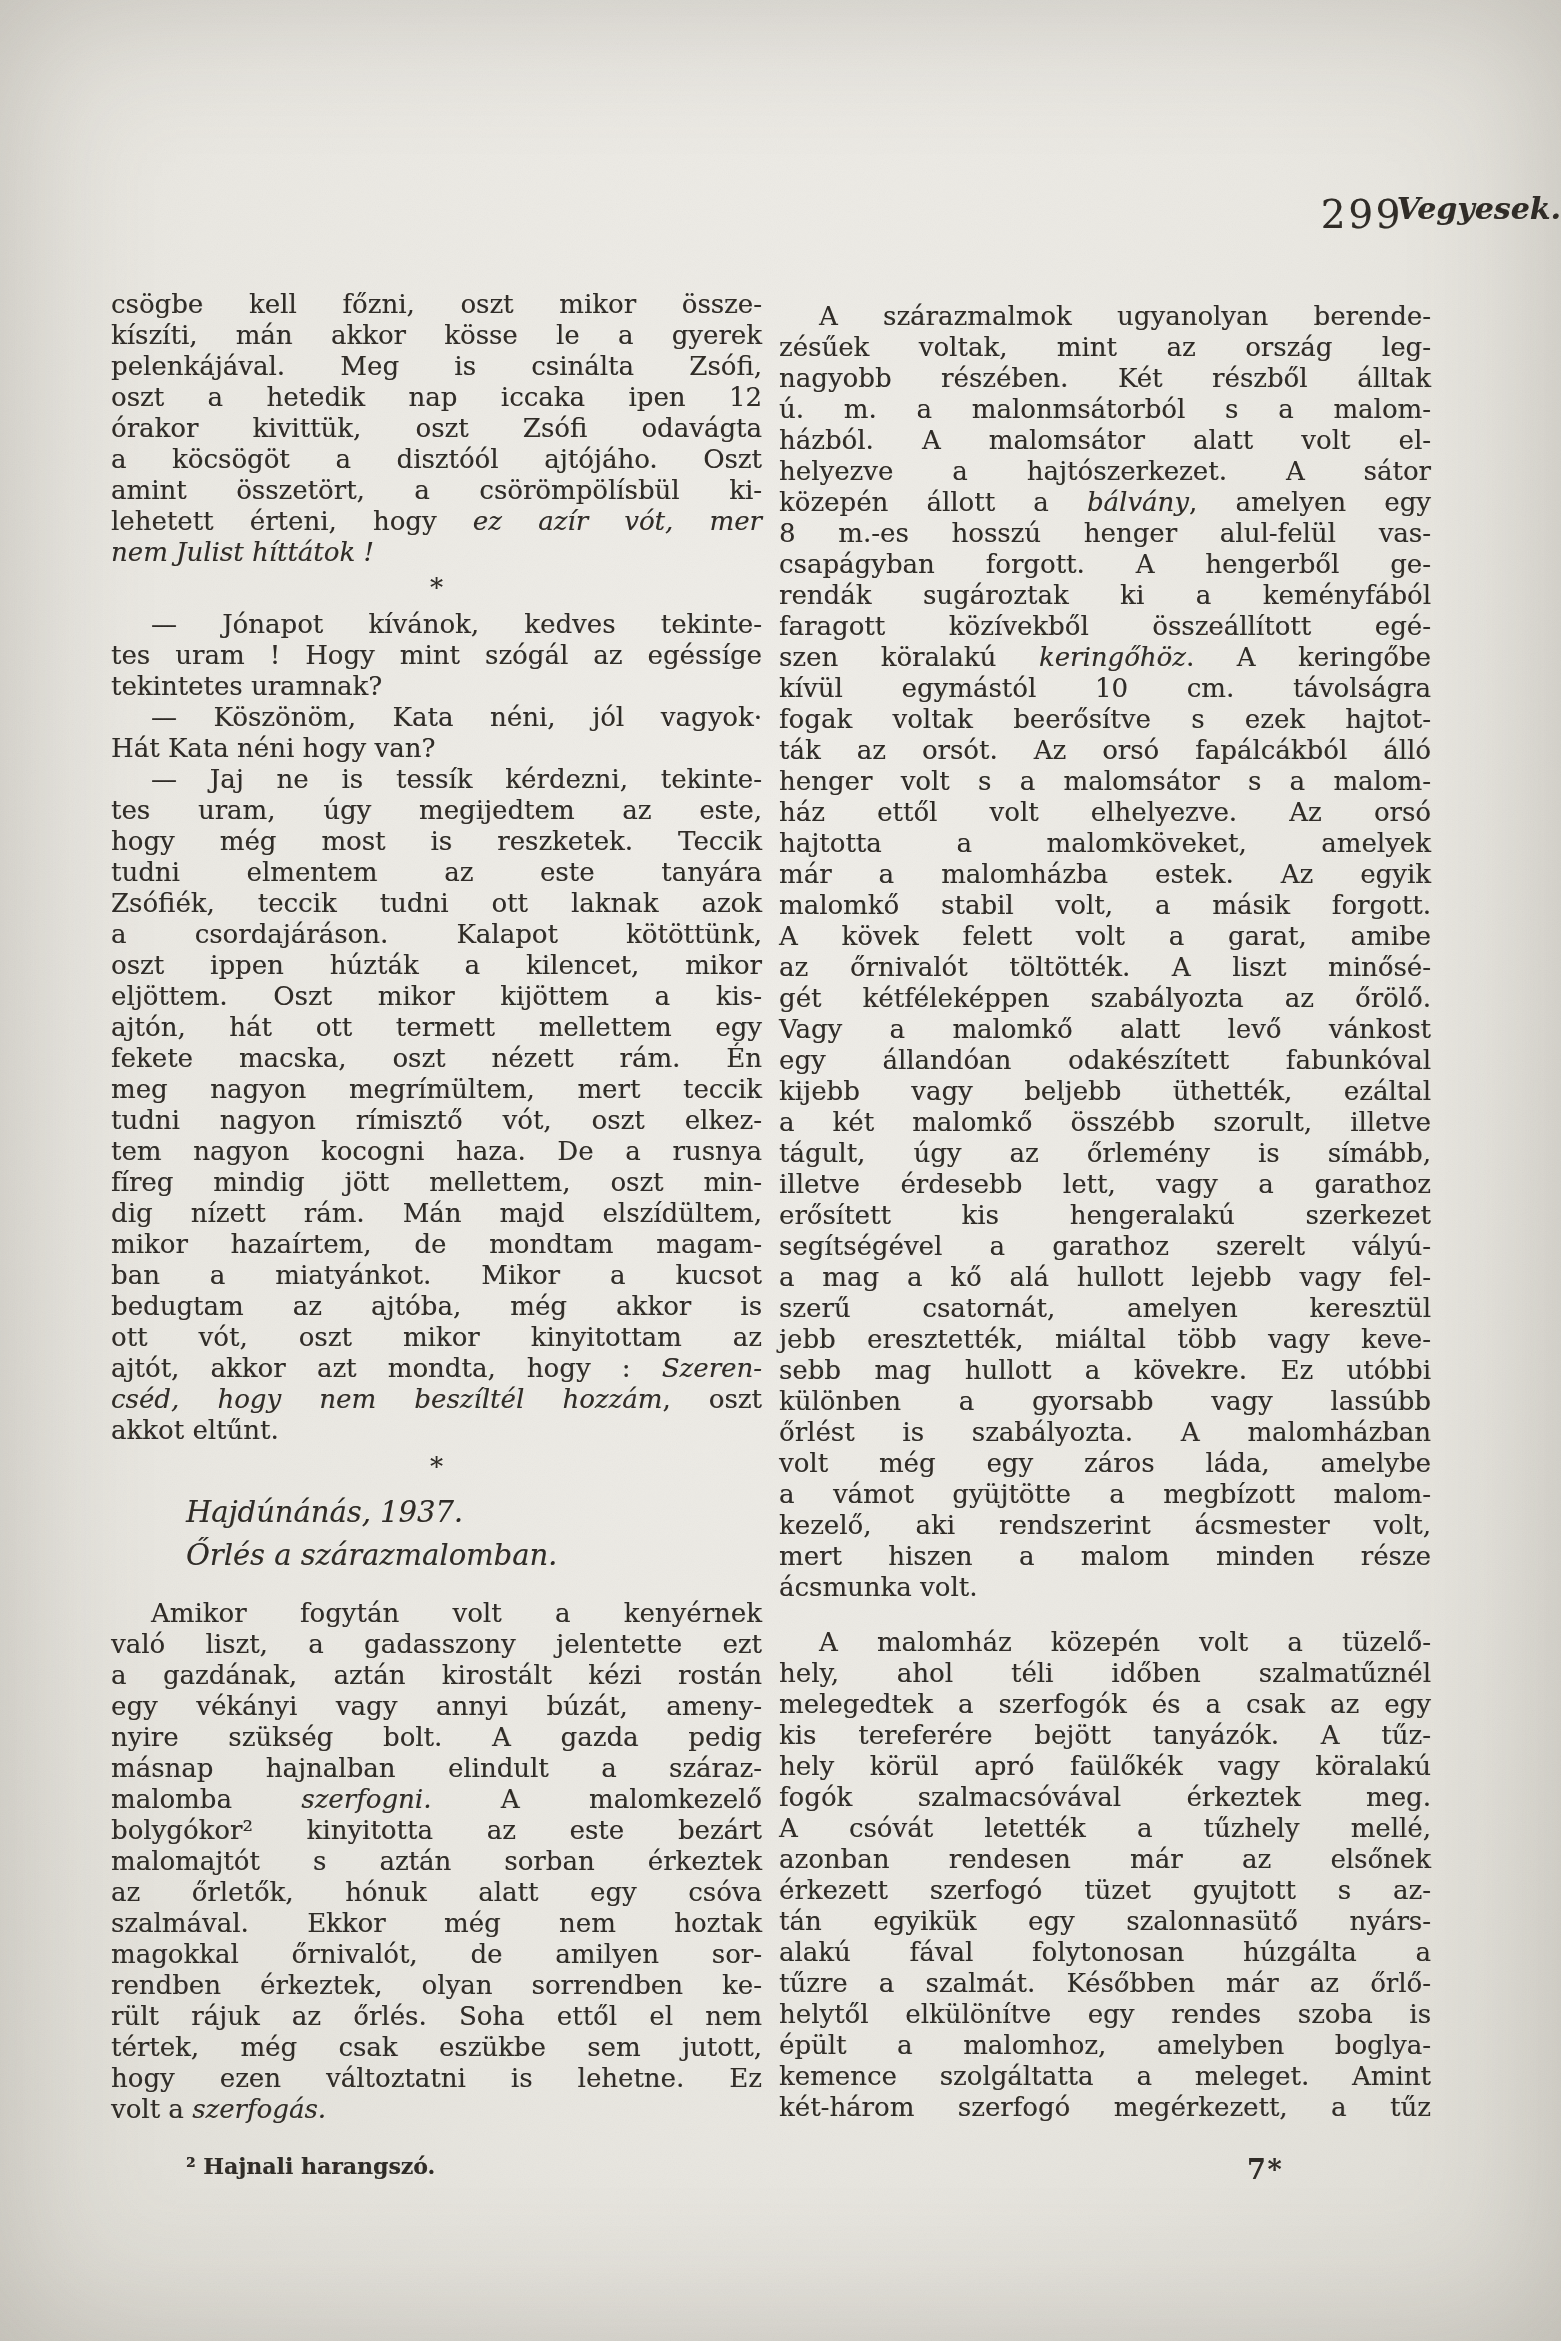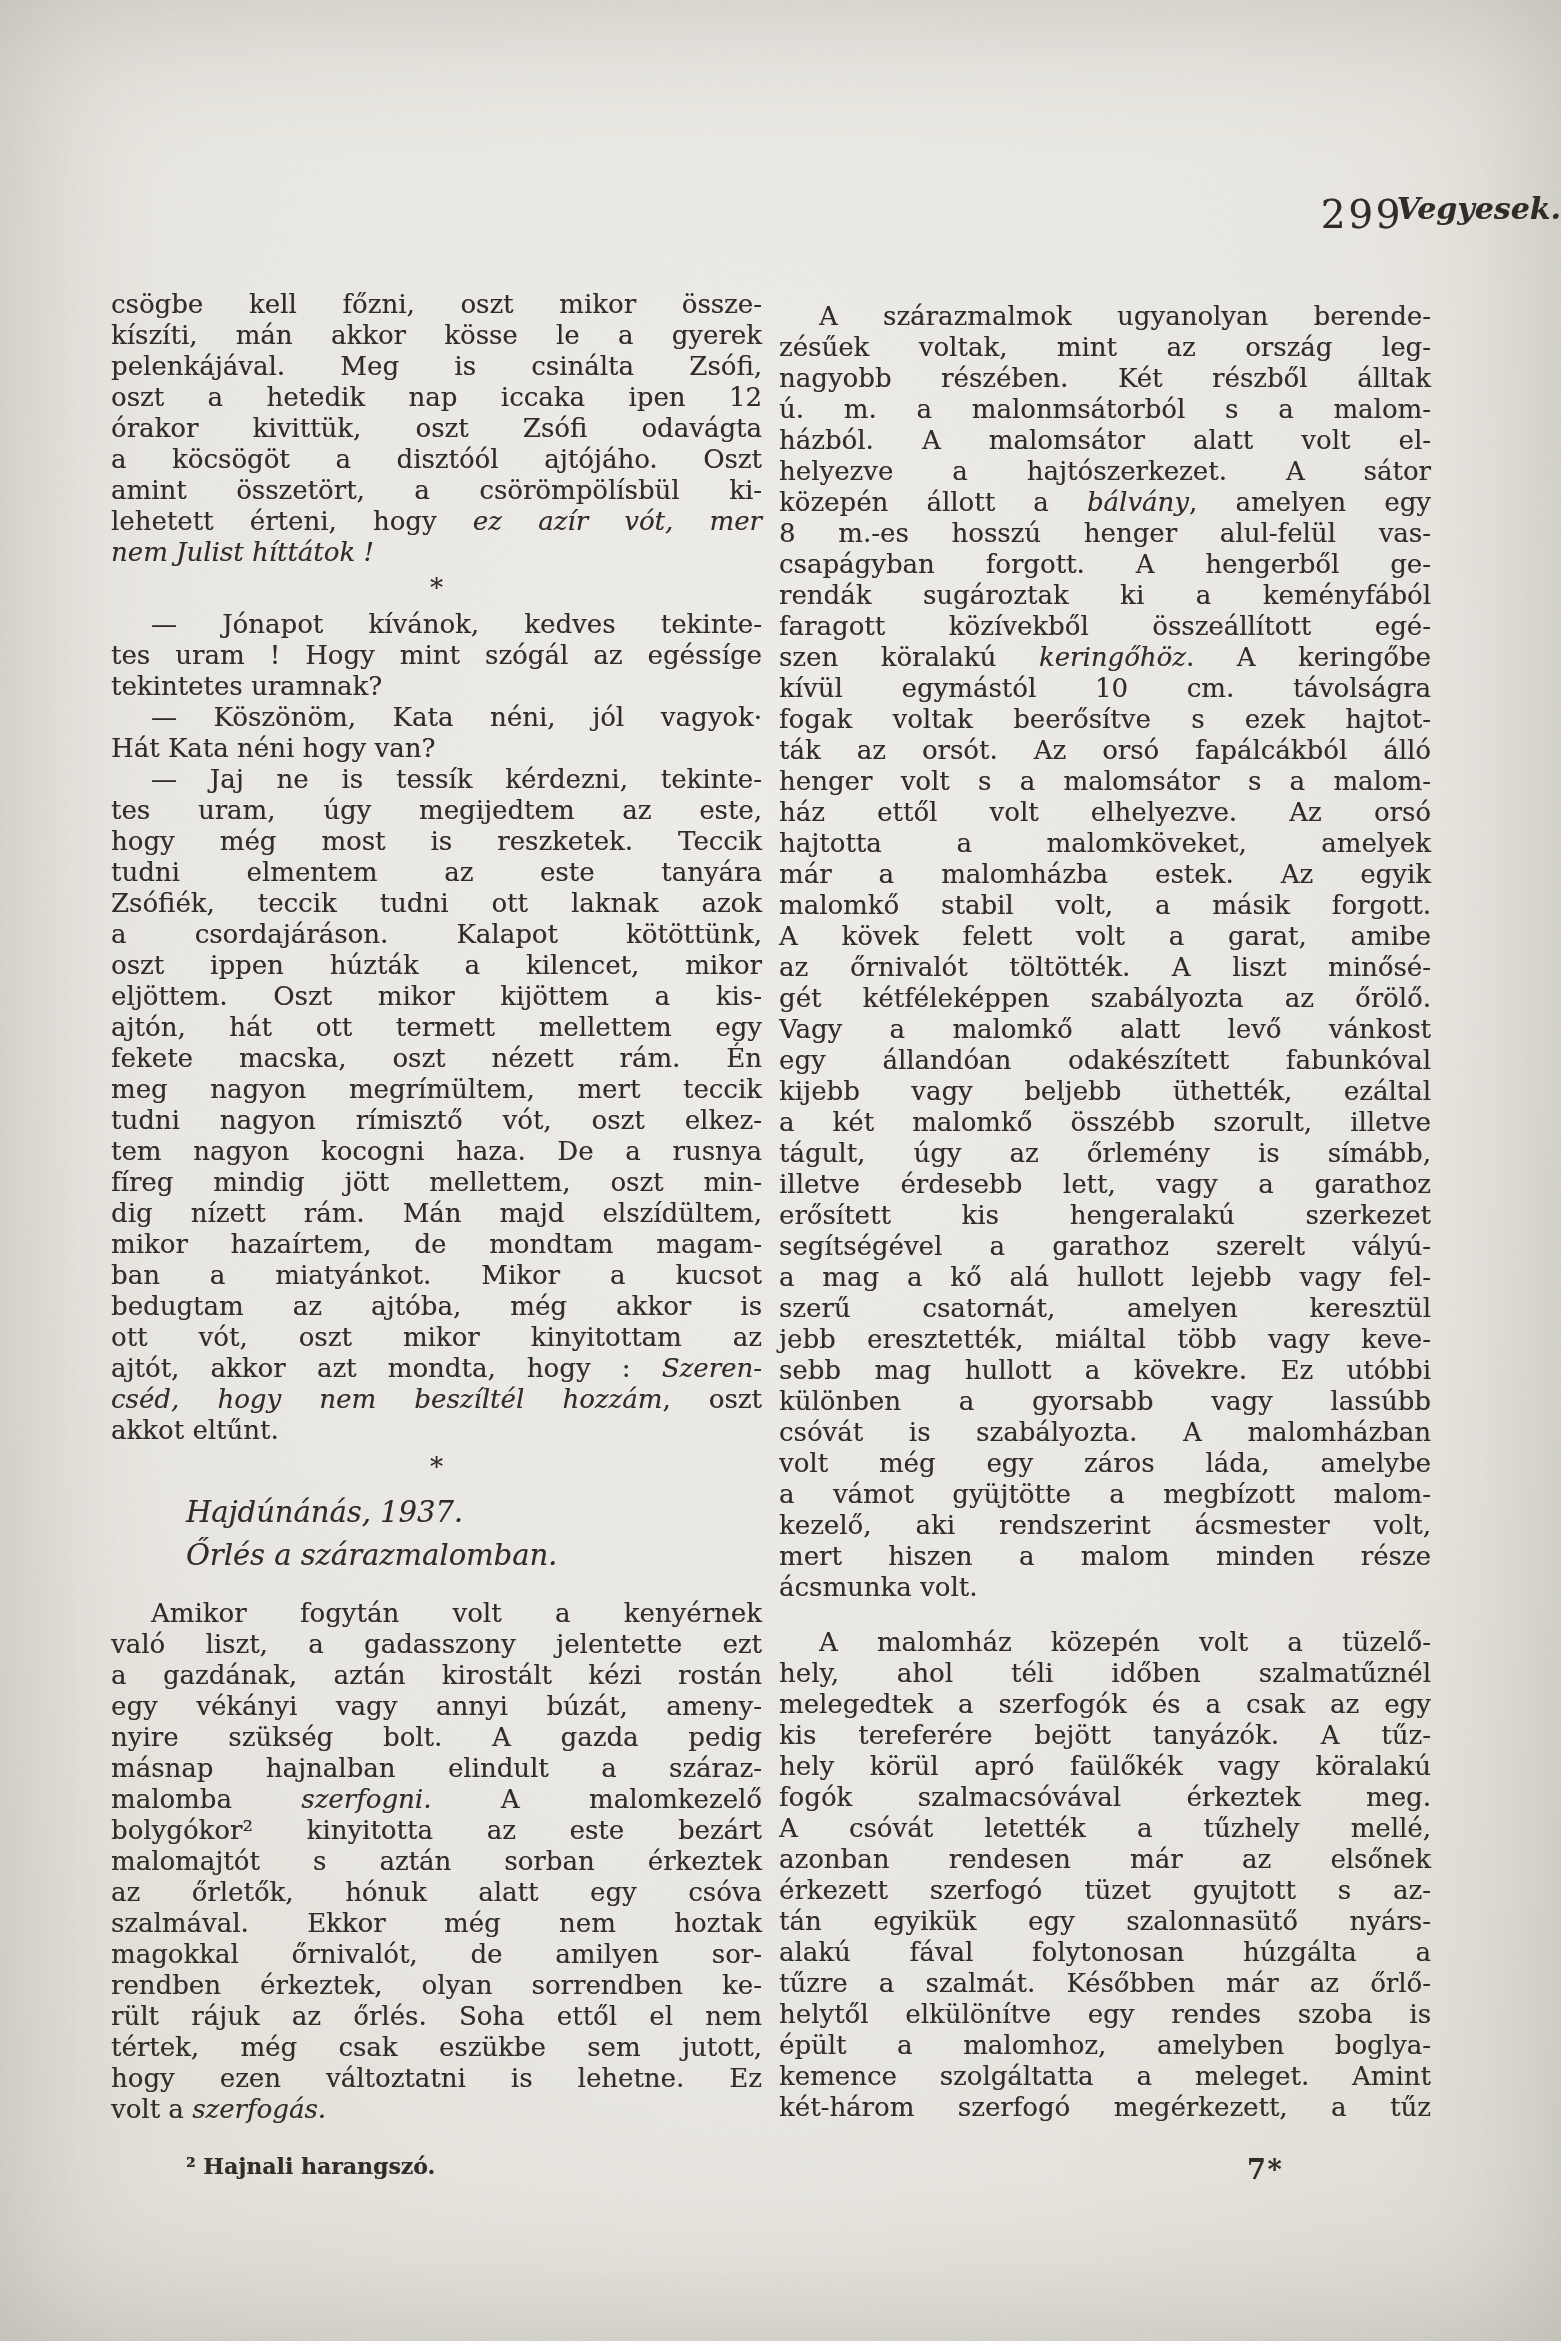--- a/index.html
+++ b/index.html
@@ -134,21 +134,21 @@
         <div class="tline"><span>a két malomkő összébb szorult, illetve</span></div>
         <div class="tline"><span>tágult, úgy az őrlemény is símább,</span></div>
         <div class="tline"><span>illetve érdesebb lett, vagy a garathoz</span></div>
         <div class="tline"><span>erősített kis hengeralakú szerkezet</span></div>
         <div class="tline"><span>segítségével a garathoz szerelt vályú-</span></div>
         <div class="tline"><span>a mag a kő alá hullott lejebb vagy fel-</span></div>
         <div class="tline"><span>szerű csatornát, amelyen keresztül</span></div>
         <div class="tline"><span>jebb eresztették, miáltal több vagy keve-</span></div>
         <div class="tline"><span>sebb mag hullott a kövekre. Ez utóbbi</span></div>
         <div class="tline"><span>különben a gyorsabb vagy lassúbb</span></div>
-        <div class="tline"><span>csóvát is szabályozta. A malomházban</span></div>
+        <div class="tline"><span>őrlést is szabályozta. A malomházban</span></div>
         <div class="tline"><span>volt még egy záros láda, amelybe</span></div>
         <div class="tline"><span>a vámot gyüjtötte a megbízott malom-</span></div>
         <div class="tline"><span>kezelő, aki rendszerint ácsmester volt,</span></div>
         <div class="tline"><span>mert hiszen a malom minden része</span></div>
         <div class="tline last"><span>ácsmunka volt.</span></div>
         <div class="gap"></div>
         <div class="tline ind"><span>A malomház közepén volt a tüzelő-</span></div>
         <div class="tline"><span>hely, ahol téli időben szalmatűznél</span></div>
         <div class="tline"><span>melegedtek a szerfogók és a csak az egy</span></div>
         <div class="tline"><span>kis tereferére bejött tanyázók. A tűz-</span></div>

